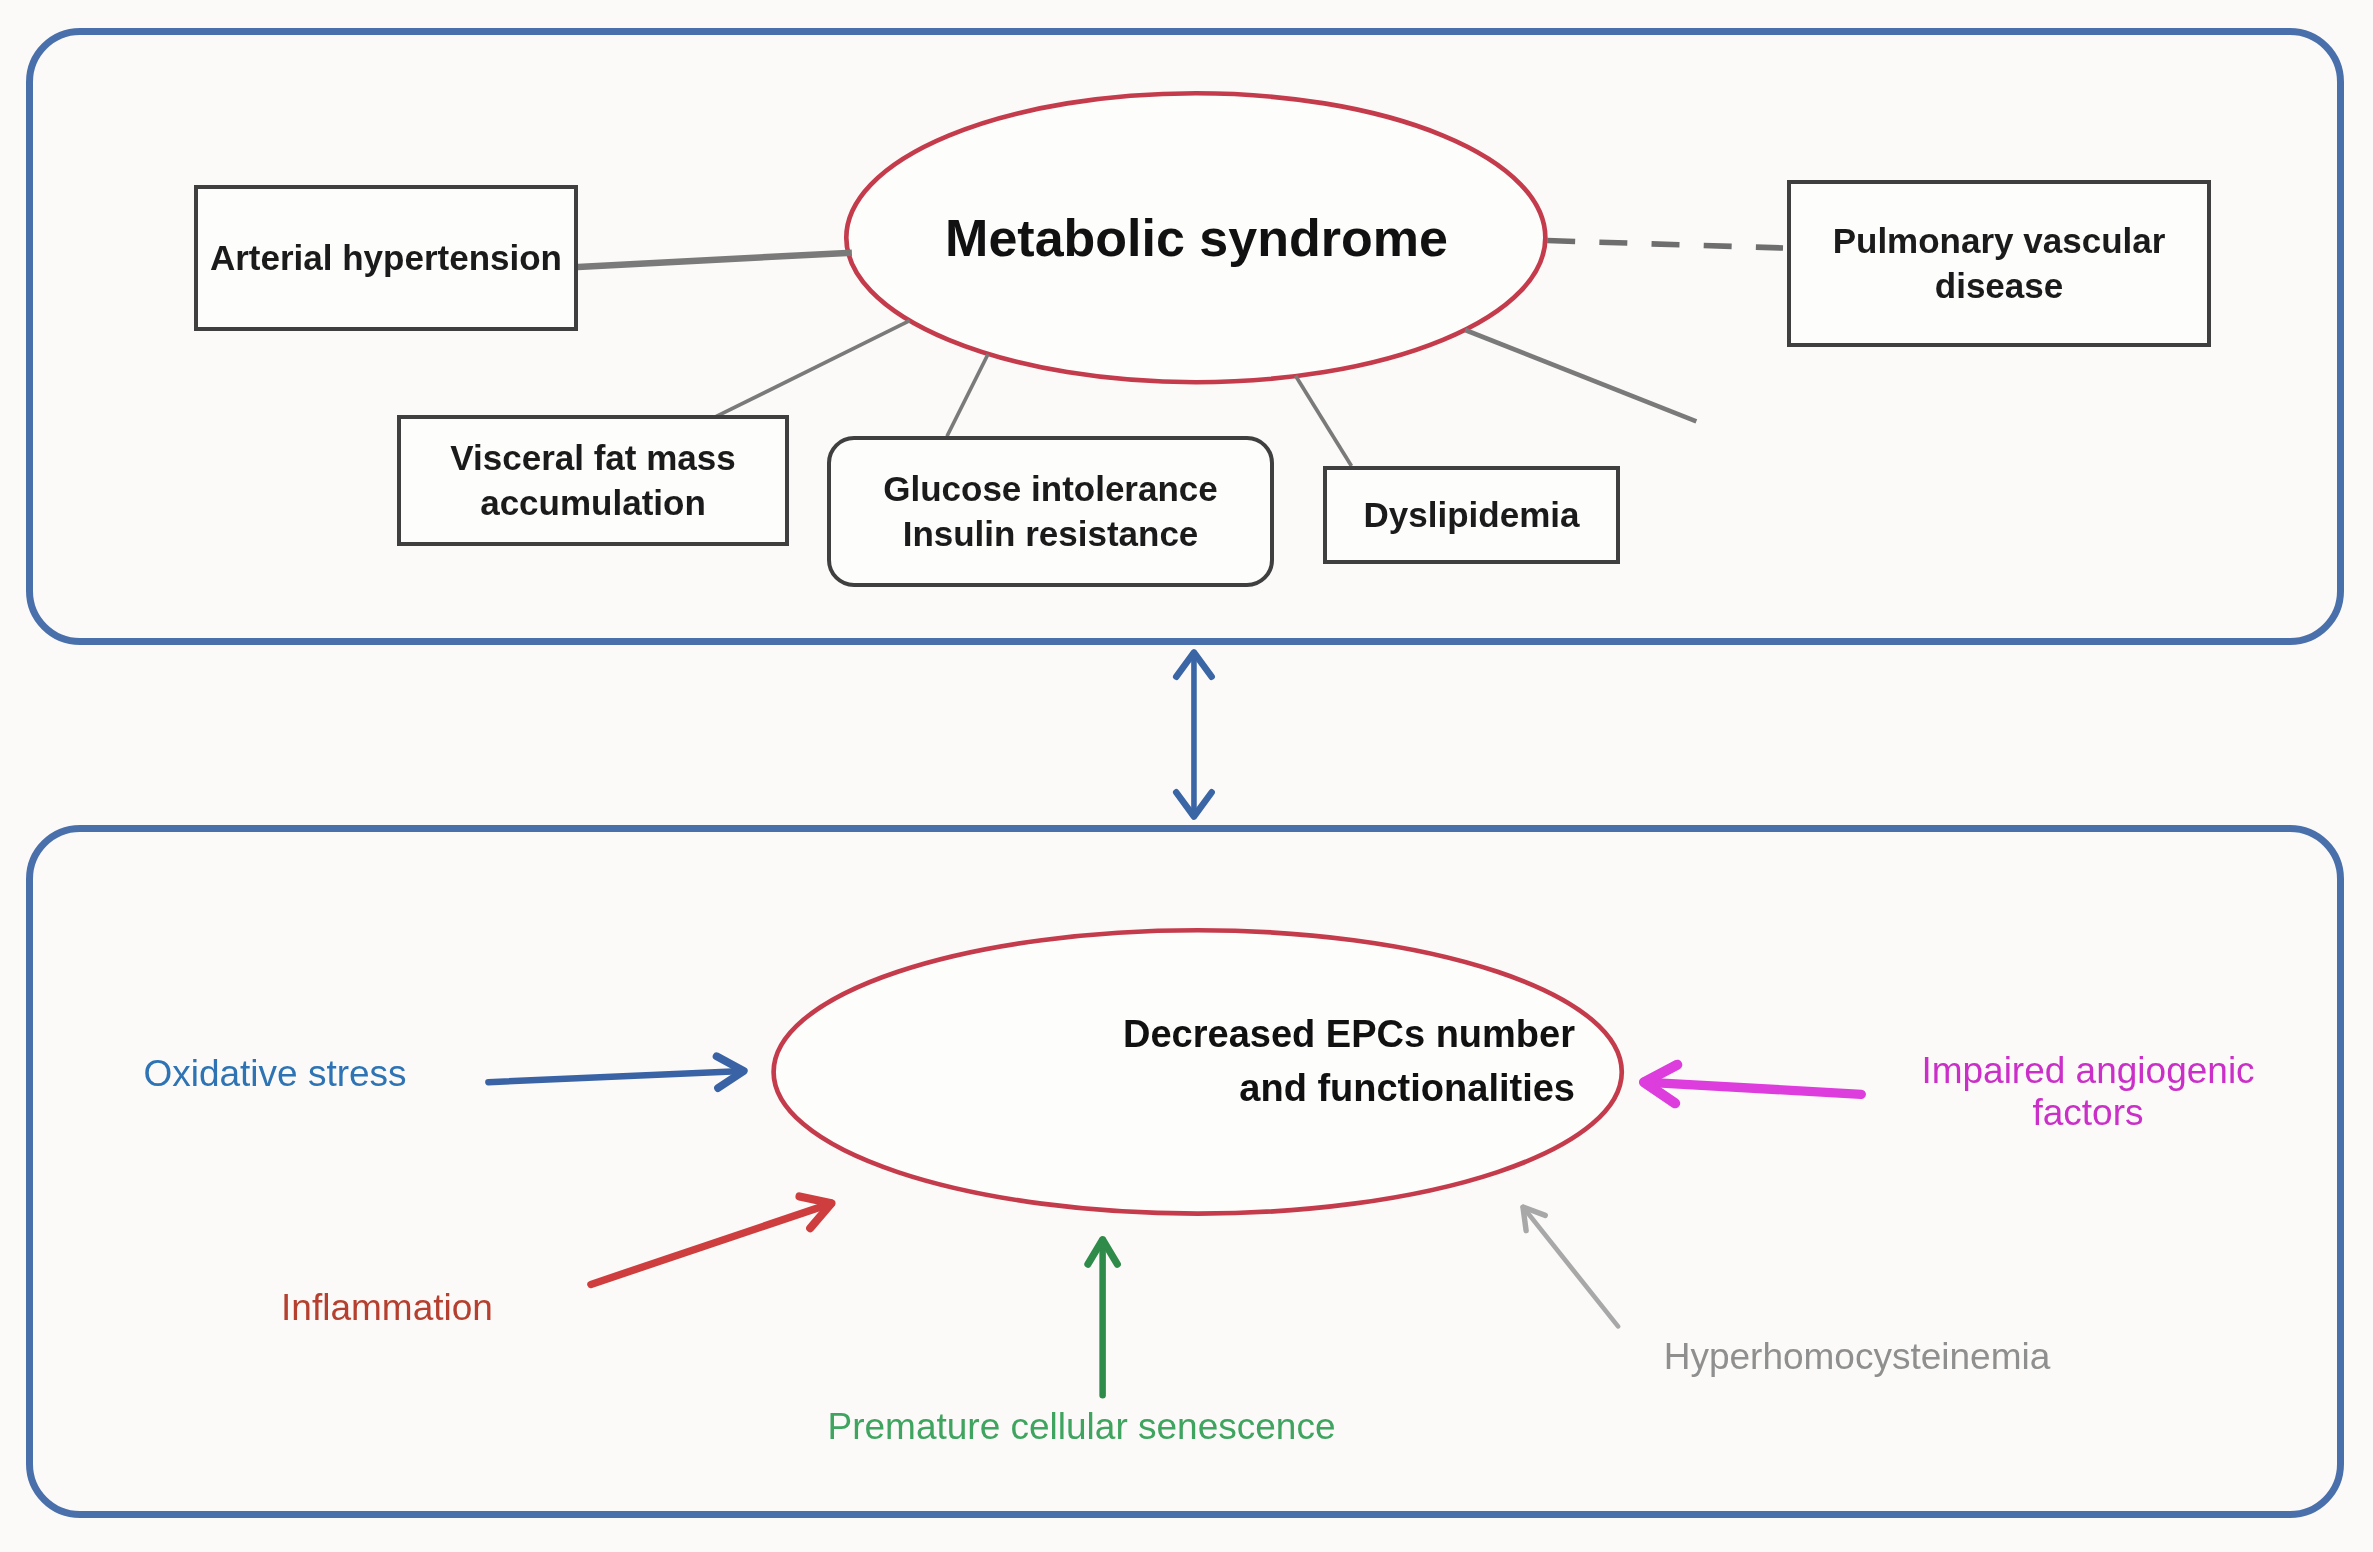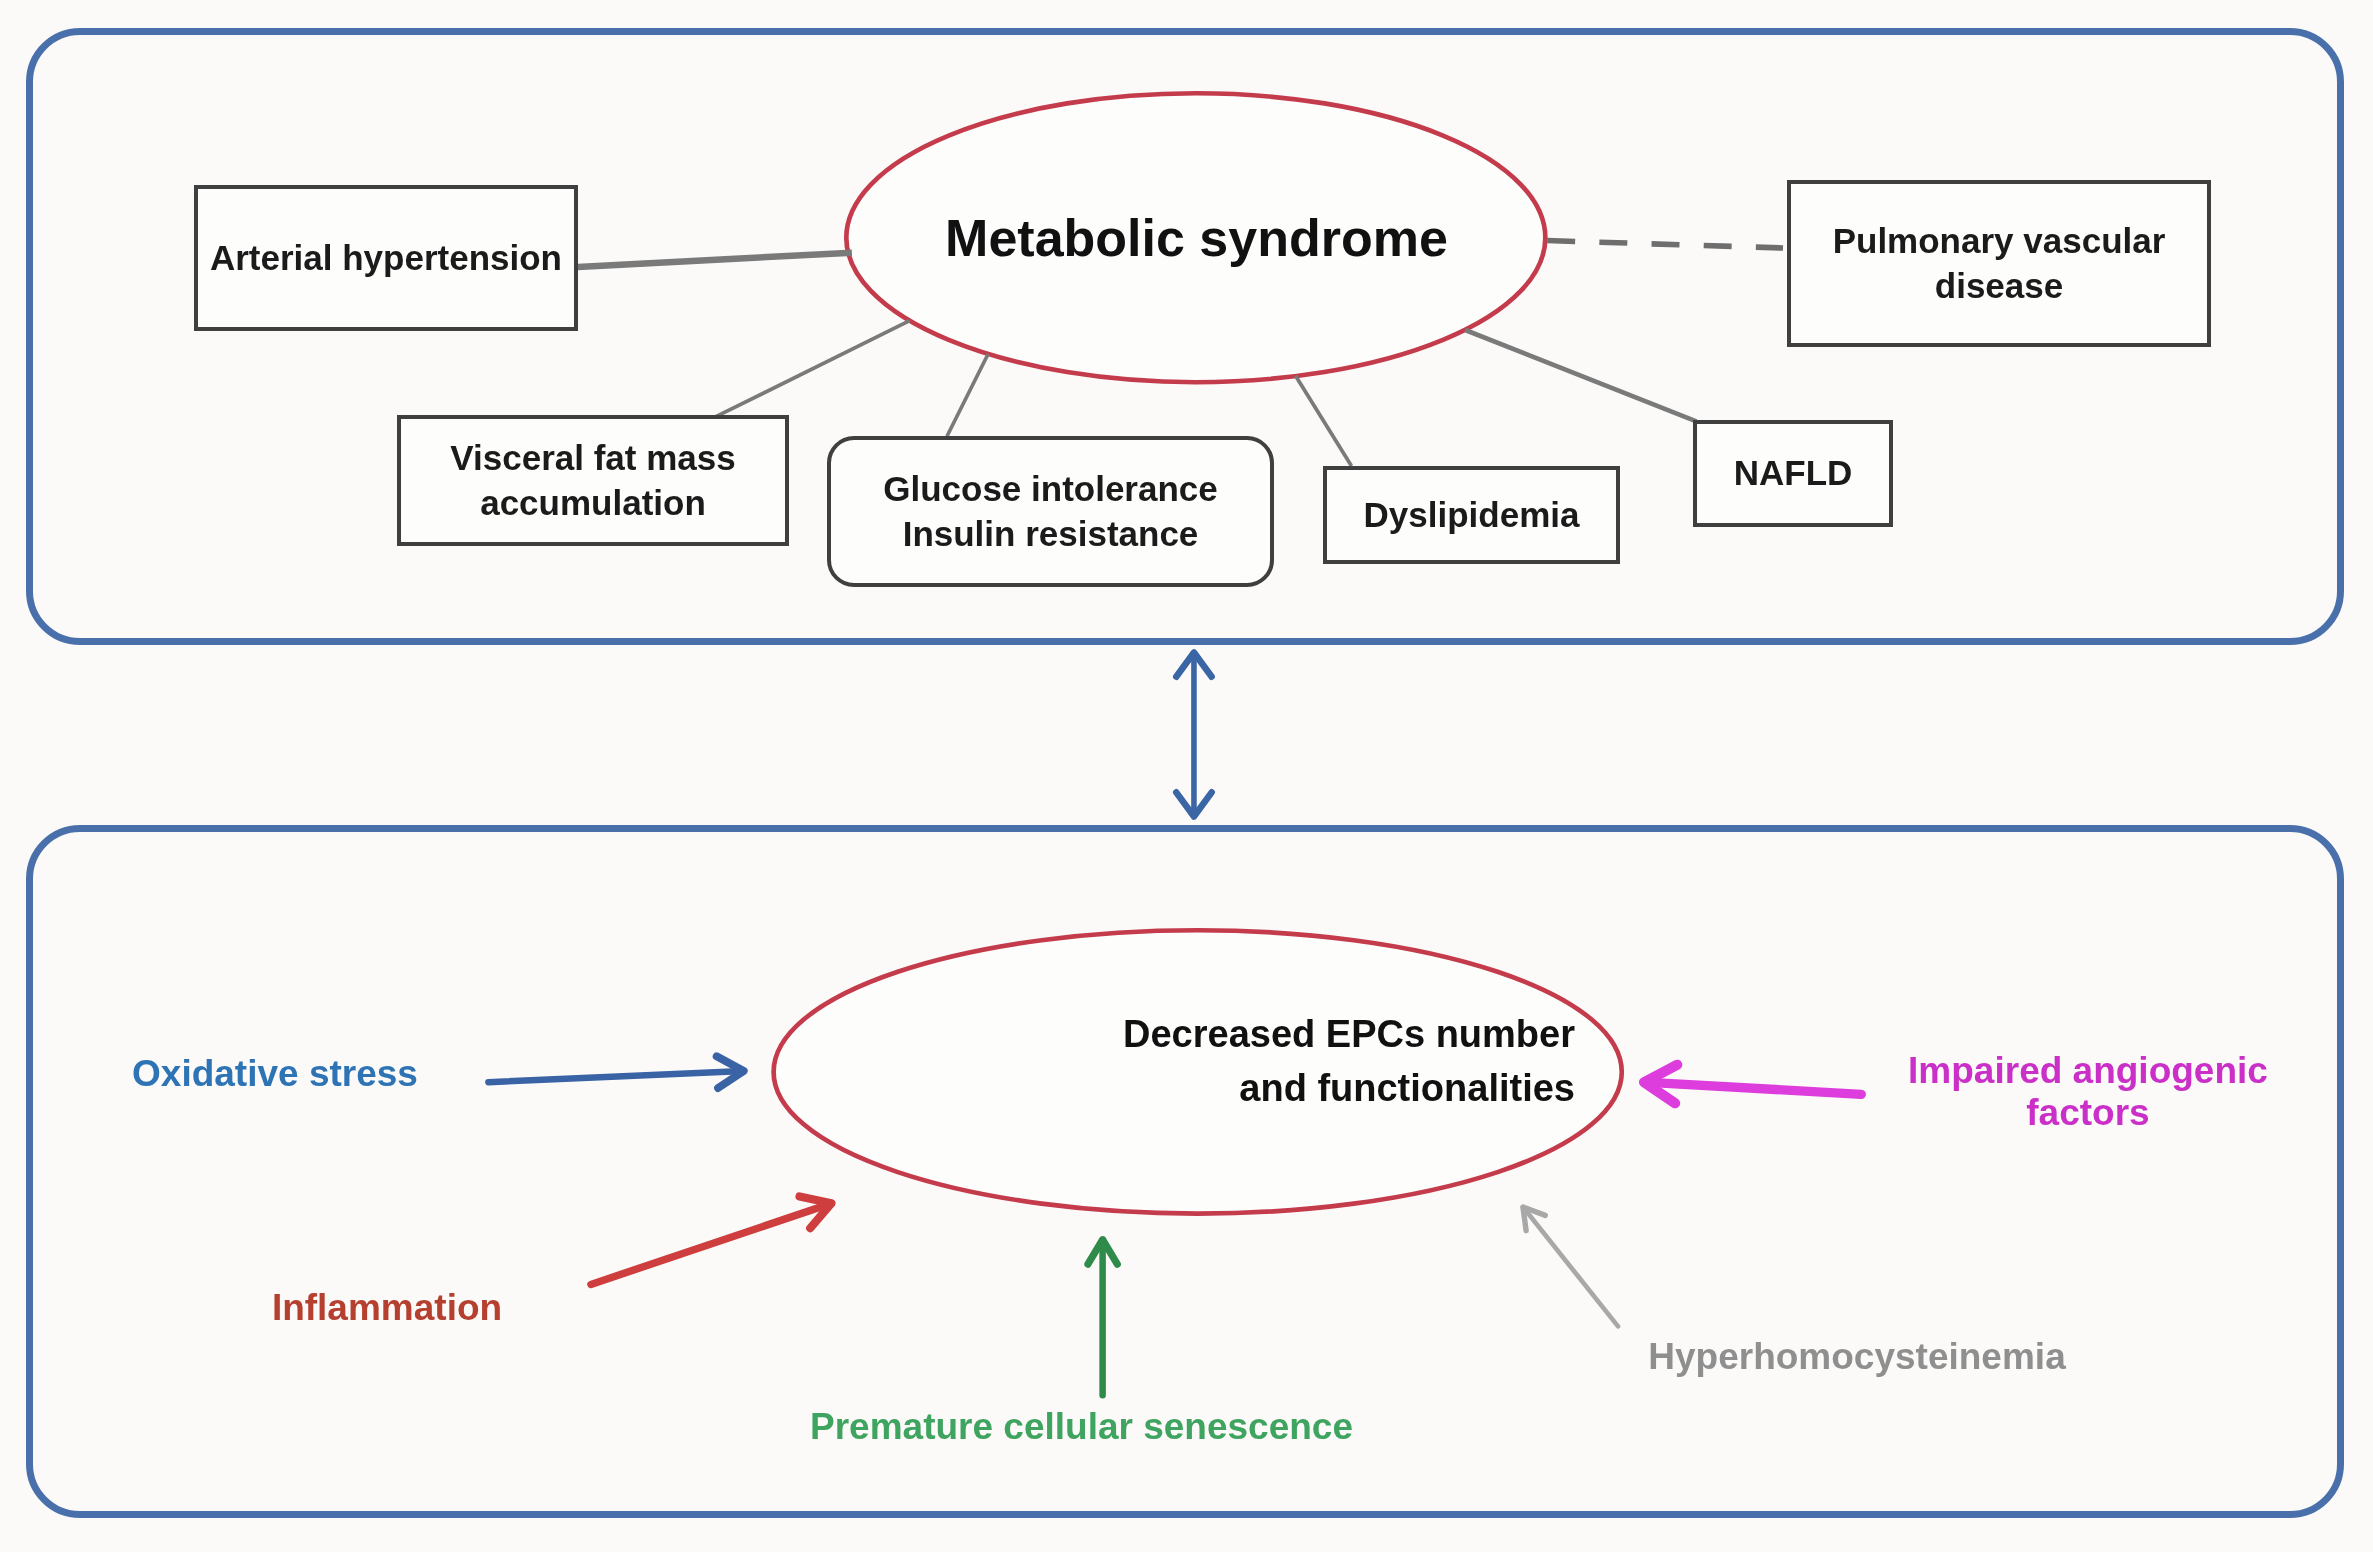--- a/index.html
+++ b/index.html
@@ -35,21 +35,21 @@
     display:flex;align-items:center;justify-content:center;
     text-align:right;
     font-weight:bold;color:var(--hub_text);
     white-space:pre-line;
   }
   #metabolic-hub-label{font-size:52px;}
   #epc-hub-label{font-size:38px;line-height:54px;display:block;}
   .factor-label{
     position:absolute;
     text-align:center;
-    font-weight:bold;font-size:37px;line-height:43px;
+    font-weight:normal;font-size:37px;line-height:43px;
     white-space:pre-line;
   }
   #factor-oxidative{color:var(--oxidative_text);}
   #factor-inflammation{color:var(--inflammation_text);}
   #factor-senescence{color:var(--senescence_text);}
   #factor-homocysteine{color:var(--homocysteine_text);}
   #factor-angiogenic{color:var(--angiogenic_text);line-height:42px;}
 </style>
 </head>
 <body>
@@ -106,23 +106,20 @@
   <div class="box" style="left:397px;top:415px;width:392px;height:131px;">
     <span>Visceral fat mass accumulation</span>
   </div>
   <div class="box" style="left:827px;top:436px;width:447px;height:151px;border-radius:27px;">
     <span>Glucose intolerance
 Insulin resistance</span>
   </div>
   <div class="box" style="left:1323px;top:466px;width:297px;height:98px;">
     <span>Dyslipidemia</span>
   </div>
-  <div class="box" style="left:1693px;top:420px;width:200px;height:107px;">
-    <span>NAFLD</span>
-  </div>
   <div class="box" style="left:1787px;top:180px;width:424px;height:167px;">
     <span>Pulmonary vascular disease</span>
   </div>
 
   <div class="hub-label" id="metabolic-hub-label" style="left:870px;top:93px;width:653px;height:289px;">Metabolic syndrome</div>
 
   <div class="hub-label" id="epc-hub-label" style="left:820px;top:1007px;width:755px;">Decreased EPCs number
 and functionalities</div>
 
   <div class="factor-label" id="factor-oxidative" style="left:93px;top:1052px;width:364px;">Oxidative stress</div>

